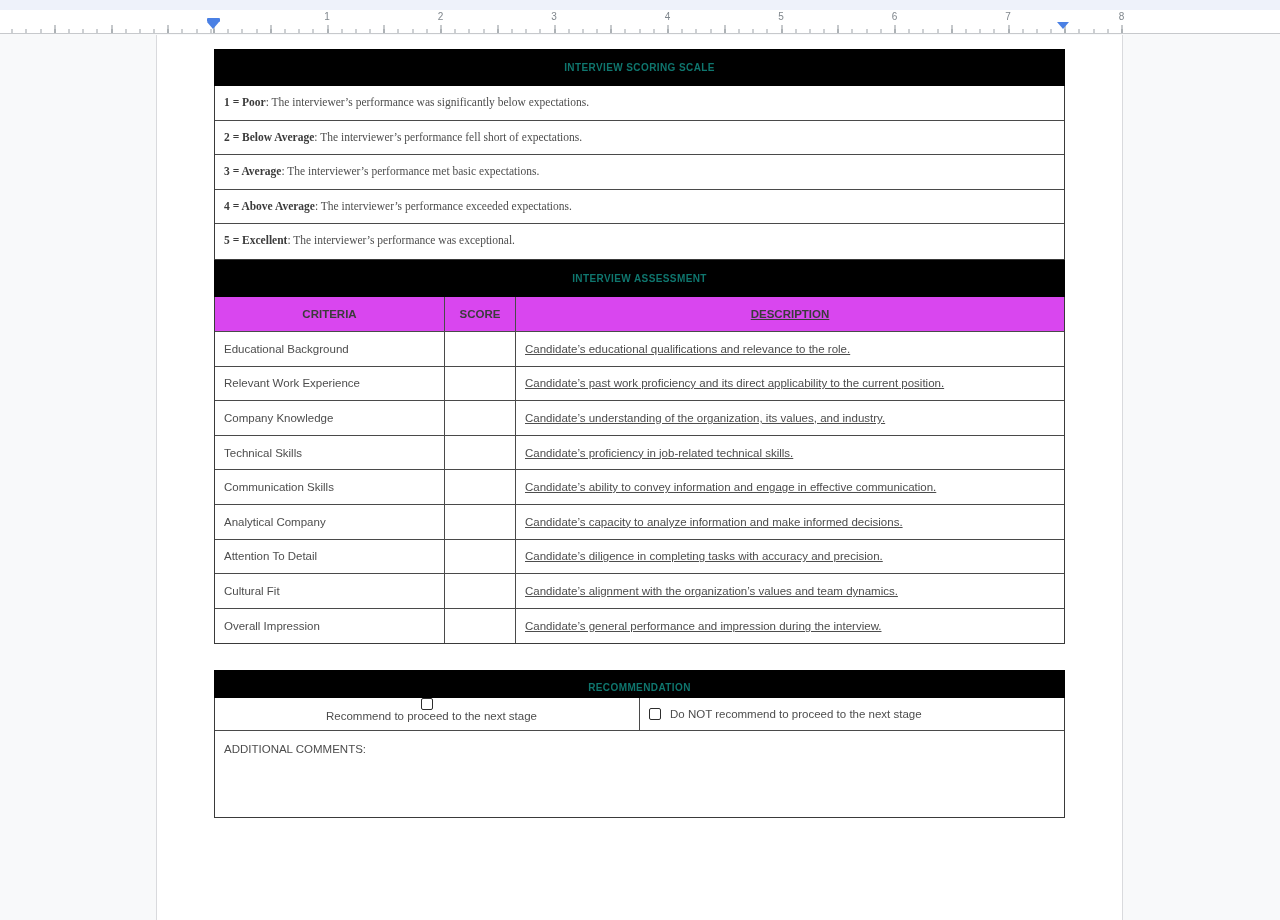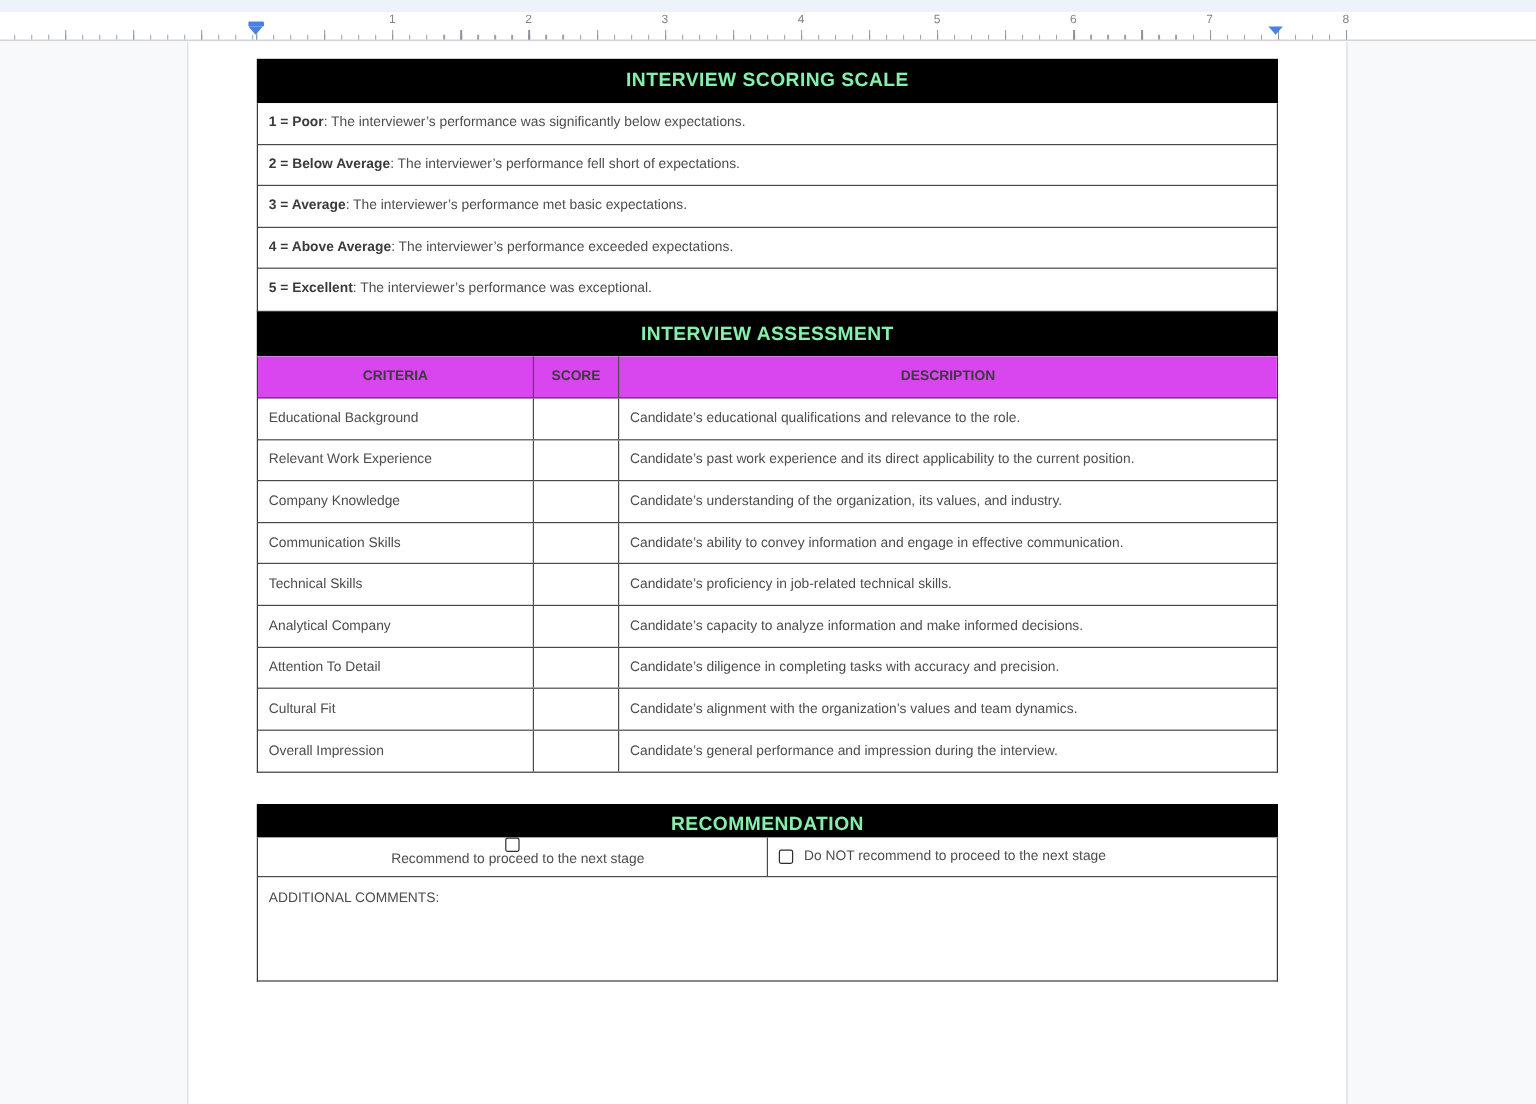--- a/index.html
+++ b/index.html
@@ -27,40 +27,40 @@
   .marker-left  { left:207px; top:8px; }
   .marker-right { left:1057px; top:12px; }
 
   
   .canvas { position:absolute; left:0; top:35px; width:1280px; height:885px; background:#f8f9fa; }
   .page { position:absolute; left:156px; top:0; width:967px; height:885px; background:#ffffff;
     border-left:1px solid #d9dadd; border-right:1px solid #d9dadd; }
   .content { position:absolute; left:57px; top:14px; width:851px; }
 
   
-  .black-bar { height:37px; background:#000000; color:#86efac; text-align:center;
-    font-weight:bold; font-size:16px; letter-spacing:.4px; line-height:37px; }
+  .black-bar { height:37px; background:#000000; color:#0f766e; text-align:center;
+    font-weight:bold; font-size:10px; letter-spacing:.4px; line-height:37px; }
   .tbl { border:1px solid #3a3a3a; border-top:none; background:#fff; }
   .txt { font-size:11.5px; color:#4d4d4d; }
   .btxt { font-size:11.5px; color:#3b3b3b; font-weight:bold; }
 
   
   .srow { height:34.6px; line-height:33.6px; padding-left:9px; border-bottom:1px solid #4a4a4a;
-    white-space:nowrap; overflow:hidden; }
+    white-space:nowrap; overflow:hidden;font-family:Liberation Serif, serif; }
   .srow:last-child { border-bottom:none; }
 
   
   .arow { display:flex; height:34.6px; border-bottom:1px solid #4a4a4a; }
   .arow:last-child { border-bottom:none;text-align:right; }
   .ahead { height:35px; background:#d946ef; }
   .c-crit { width:230px; border-right:1px solid #4a4a4a; padding-left:9px;
     display:flex; align-items:center; }
   .c-score { width:71px; border-right:1px solid #4a4a4a;
     display:flex; align-items:center; justify-content:center; }
-  .c-desc { flex:1; padding-left:9px; display:flex; align-items:center; }
+  .c-desc { flex:1; padding-left:9px; display:flex; align-items:center;text-decoration:underline; }
   .ahead .c-crit, .ahead .c-score { justify-content:center; padding-left:0; }
   .ahead .c-desc { justify-content:center; padding-left:0; }
 
   .gap { height:26px; }
 
   
   .rec-bar { height:28px; line-height:36px; }
   .rrow { display:flex; height:33px; border-bottom:1px solid #4a4a4a; }
   .rcell { display:flex; align-items:center; padding-left:9px; }
   .rcell-left { width:425px; border-right:1px solid #4a4a4a;flex-direction:column; }
@@ -118,36 +118,36 @@
             <div class="c-desc btxt">DESCRIPTION</div>
           </div>
           <div class="arow">
             <div class="c-crit txt">Educational Background</div>
             <div class="c-score txt"></div>
             <div class="c-desc txt">Candidate’s educational qualifications and relevance to the role.</div>
           </div>
           <div class="arow">
             <div class="c-crit txt">Relevant Work Experience</div>
             <div class="c-score txt"></div>
-            <div class="c-desc txt">Candidate’s past work experience and its direct applicability to the current position.</div>
+            <div class="c-desc txt">Candidate’s past work proficiency and its direct applicability to the current position.</div>
           </div>
           <div class="arow">
             <div class="c-crit txt">Company Knowledge</div>
             <div class="c-score txt"></div>
             <div class="c-desc txt">Candidate’s understanding of the organization, its values, and industry.</div>
           </div>
           <div class="arow">
+            <div class="c-crit txt">Technical Skills</div>
+            <div class="c-score txt"></div>
+            <div class="c-desc txt">Candidate’s proficiency in job-related technical skills.</div>
+          </div>
+          <div class="arow">
             <div class="c-crit txt">Communication Skills</div>
             <div class="c-score txt"></div>
             <div class="c-desc txt">Candidate’s ability to convey information and engage in effective communication.</div>
-          </div>
-          <div class="arow">
-            <div class="c-crit txt">Technical Skills</div>
-            <div class="c-score txt"></div>
-            <div class="c-desc txt">Candidate’s proficiency in job-related technical skills.</div>
           </div>
           <div class="arow">
             <div class="c-crit txt">Analytical Company</div>
             <div class="c-score txt"></div>
             <div class="c-desc txt">Candidate’s capacity to analyze information and make informed decisions.</div>
           </div>
           <div class="arow">
             <div class="c-crit txt">Attention To Detail</div>
             <div class="c-score txt"></div>
             <div class="c-desc txt">Candidate’s diligence in completing tasks with accuracy and precision.</div>

